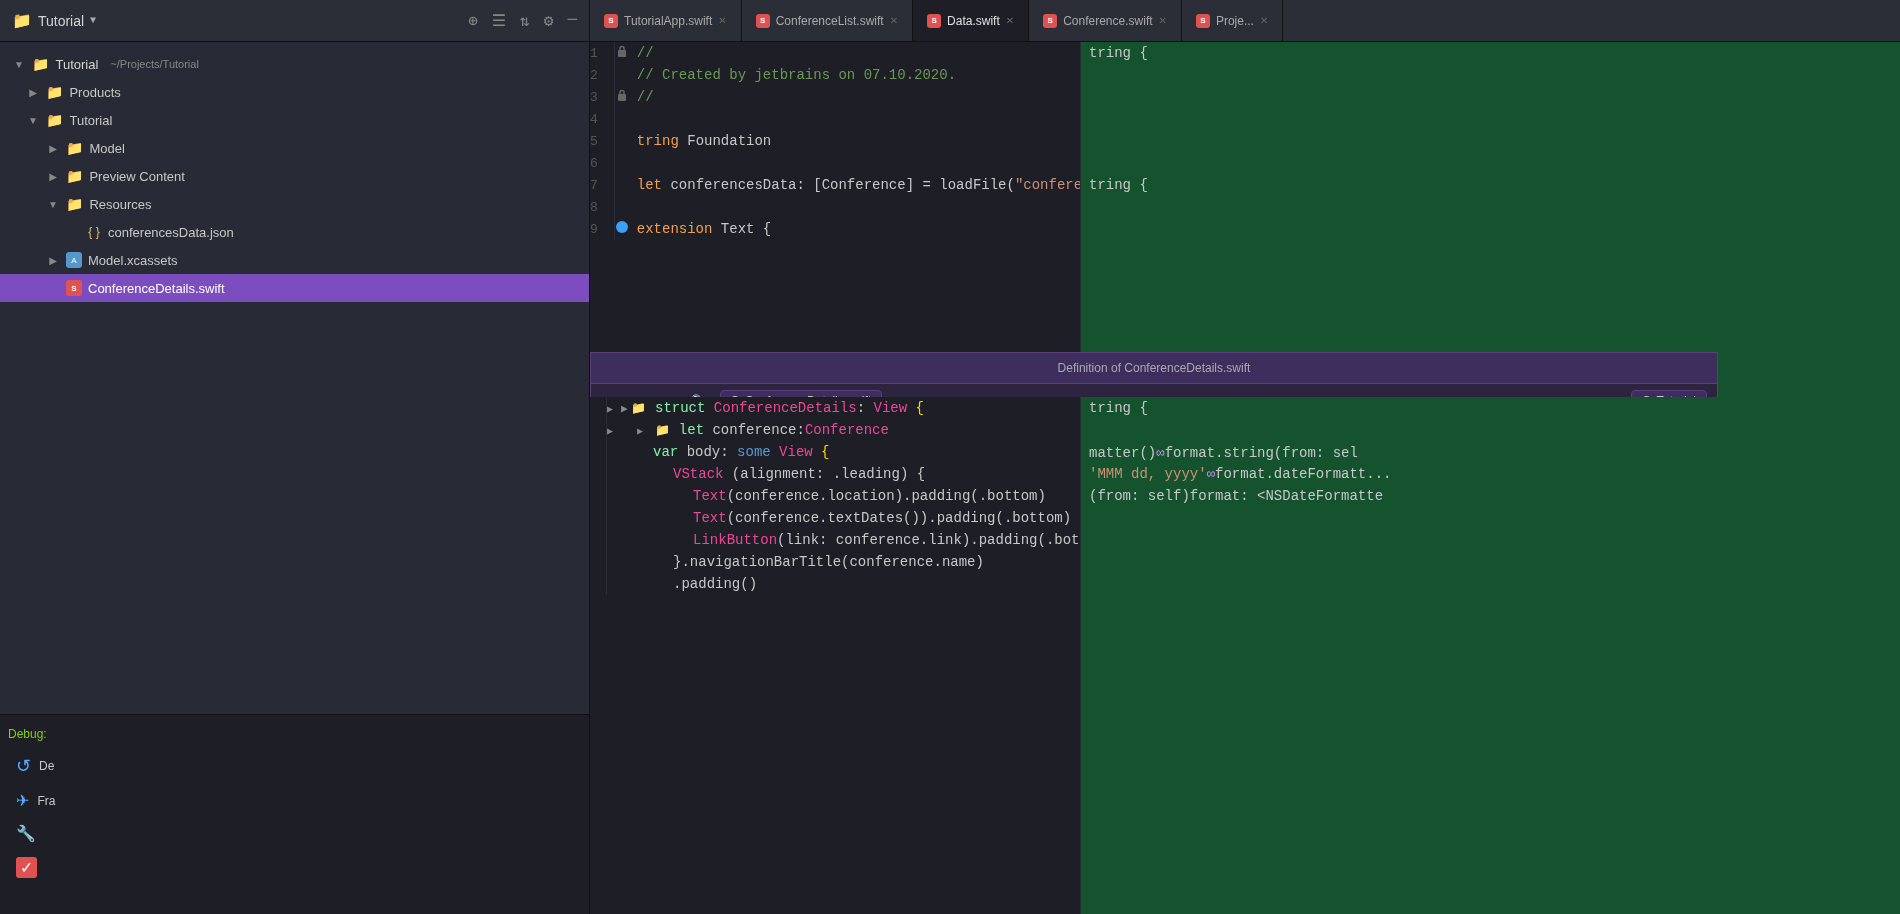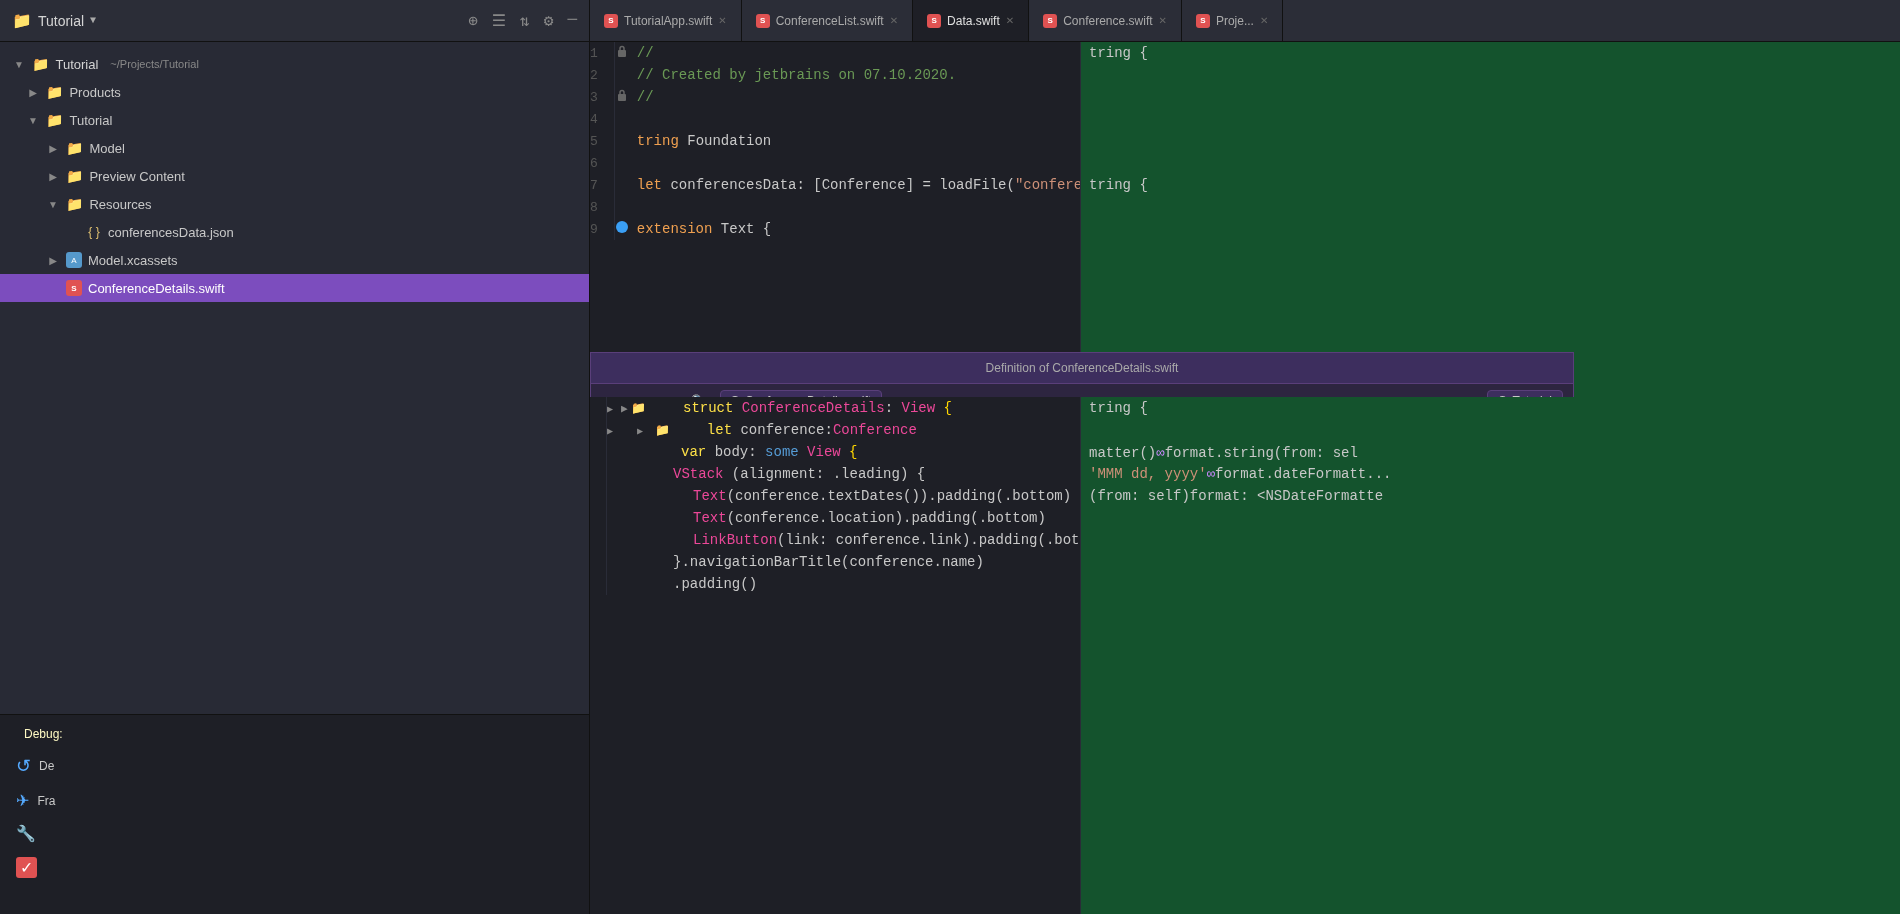--- a/index.html
+++ b/index.html
@@ -194,24 +194,24 @@
     
     .debug-area {
       border-top: 1px solid #111;
       background: #1e1f26;
       height: 200px;
       overflow-y: auto;
       padding: 8px 0;
       flex-shrink: 0;
     }
     .debug-label {
-      color: #fef9c3;
+      color: #84cc16;
       font-size: 12px;
       font-family: sans-serif;
-      padding: 4px 24px;
+      padding: 4px 8px;
     }
     .debug-buttons {
       display: flex;
       flex-direction: column;
       gap: 2px;
       padding: 4px 8px;
     }
     .debug-btn {
       display: flex;
       align-items: center;
@@ -238,21 +238,21 @@
       flex-direction: column;
       overflow: hidden;
       position: relative;
     }
 
     
     .definition-popup {
       position: absolute;
       top: 310px;
       left: 0;
-      width: 984px;
+      width: 1128px;
       z-index: 10;
       background: #fdba74;
       border: 1px solid #5a3f7a;
     }
     .definition-popup-title {
       text-align: center;
       padding: 8px;
       color: #aaa;
       font-size: 12px;
       font-family: sans-serif;
@@ -329,21 +329,21 @@
     .line-content {
       display: table-cell;
       padding-left: 8px;
       font-size: 14px;
       color: #c8c8c8;
       white-space: nowrap;
       vertical-align: middle;
     }
 
     
-    .kw-keyword { color: #fde047; margin-left: 28px; }  
+    .kw-keyword { color: #86efac; }  
     .kw-type { color: #ec4899; }     
     .kw-string { color: #ce9178; }     
     .kw-comment { color: #6a9955; }  
     .kw-orange { color: #f0a050; }   
     .kw-blue { color: #569cd6; text-align: center; }     
     .kw-plain { color: #c8c8c8; }
     .kw-bracket { color: #ffd700; }
     .dot-icon {
       width: 10px;
       height: 10px;
@@ -670,29 +670,29 @@
             <div class="line-gutter"></div>
             <div class="line-content" style="padding-left:60px;">
               <span class="kw-type">VStack</span> <span class="kw-plain">(alignment: .leading) {</span>
             </div>
           </div>
 
           <div class="code-line">
             <div class="line-num" style="color:#555;"></div>
             <div class="line-gutter"></div>
             <div class="line-content" style="padding-left:80px;">
+              <span class="kw-type">Text</span><span class="kw-plain">(conference.location).padding(.bottom)</span>
+            </div>
+          </div>
+
+          <div class="code-line">
+            <div class="line-num" style="color:#555;"></div>
+            <div class="line-gutter"></div>
+            <div class="line-content" style="padding-left:80px;">
               <span class="kw-type">Text</span><span class="kw-plain">(conference.textDates()).padding(.bottom)</span>
-            </div>
-          </div>
-
-          <div class="code-line">
-            <div class="line-num" style="color:#555;"></div>
-            <div class="line-gutter"></div>
-            <div class="line-content" style="padding-left:80px;">
-              <span class="kw-type">Text</span><span class="kw-plain">(conference.location).padding(.bottom)</span>
             </div>
           </div>
 
           <div class="code-line">
             <div class="line-num" style="color:#555;"></div>
             <div class="line-gutter"></div>
             <div class="line-content" style="padding-left:80px;">
               <span class="kw-type">LinkButton</span><span class="kw-plain">(link: conference.link).padding(.bottom)</span>
             </div>
           </div>

